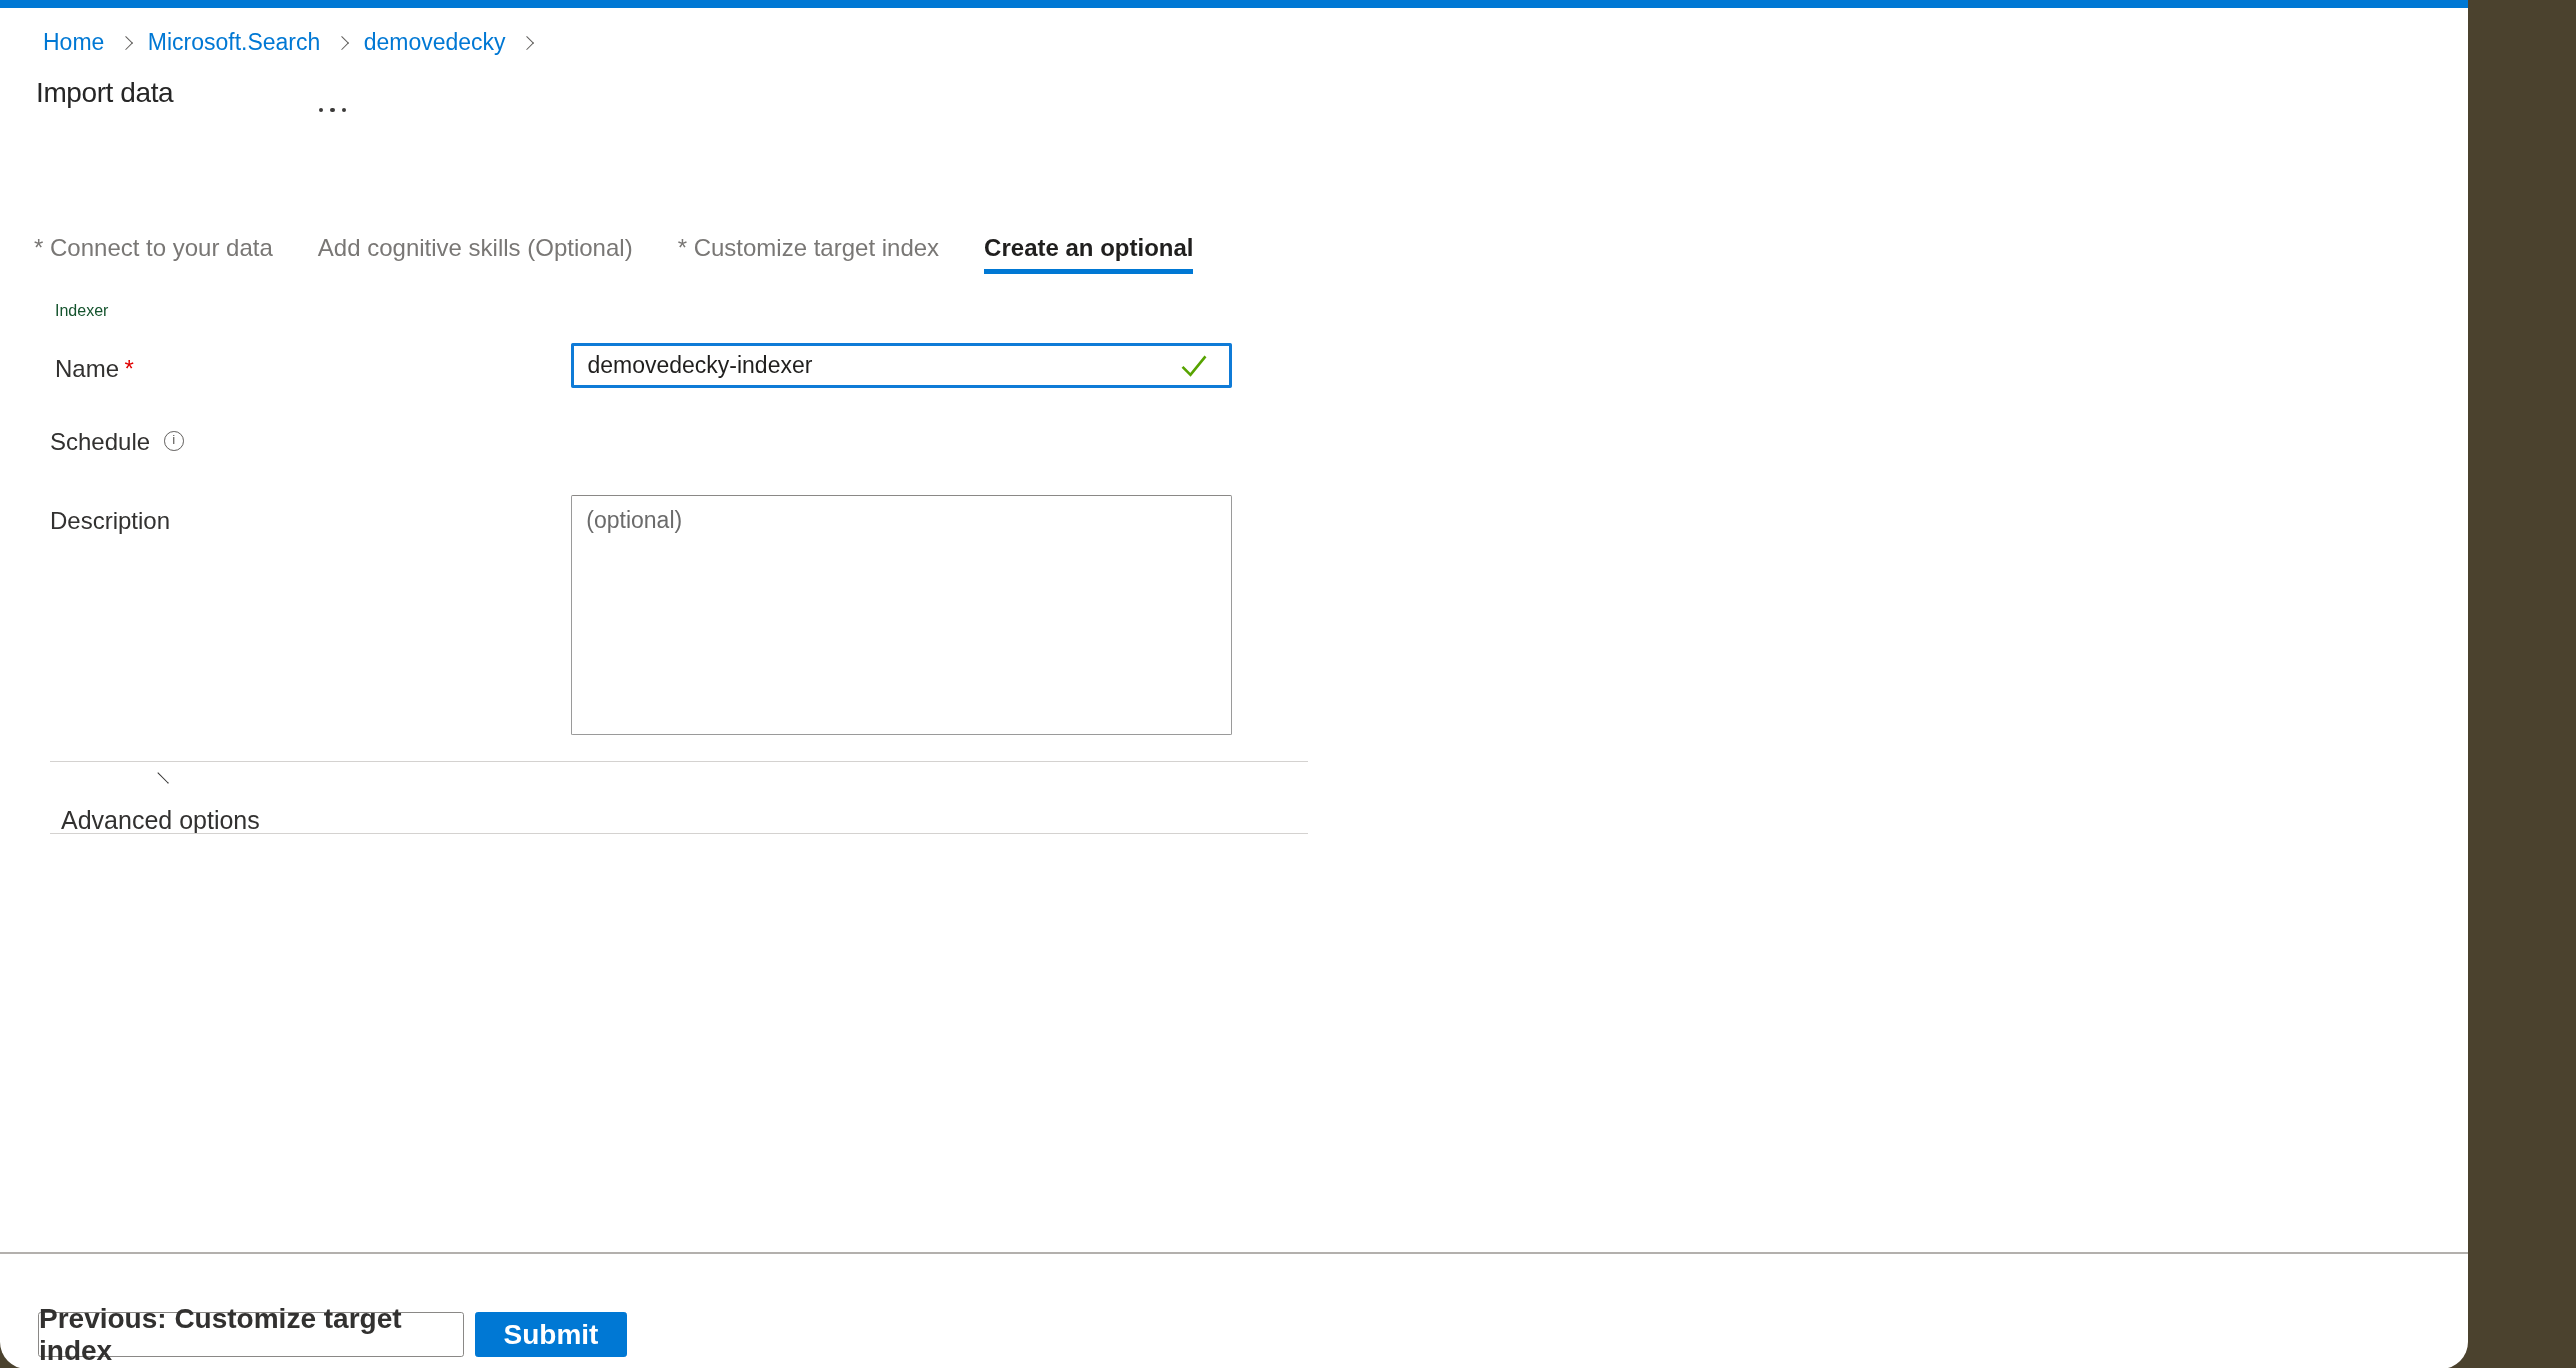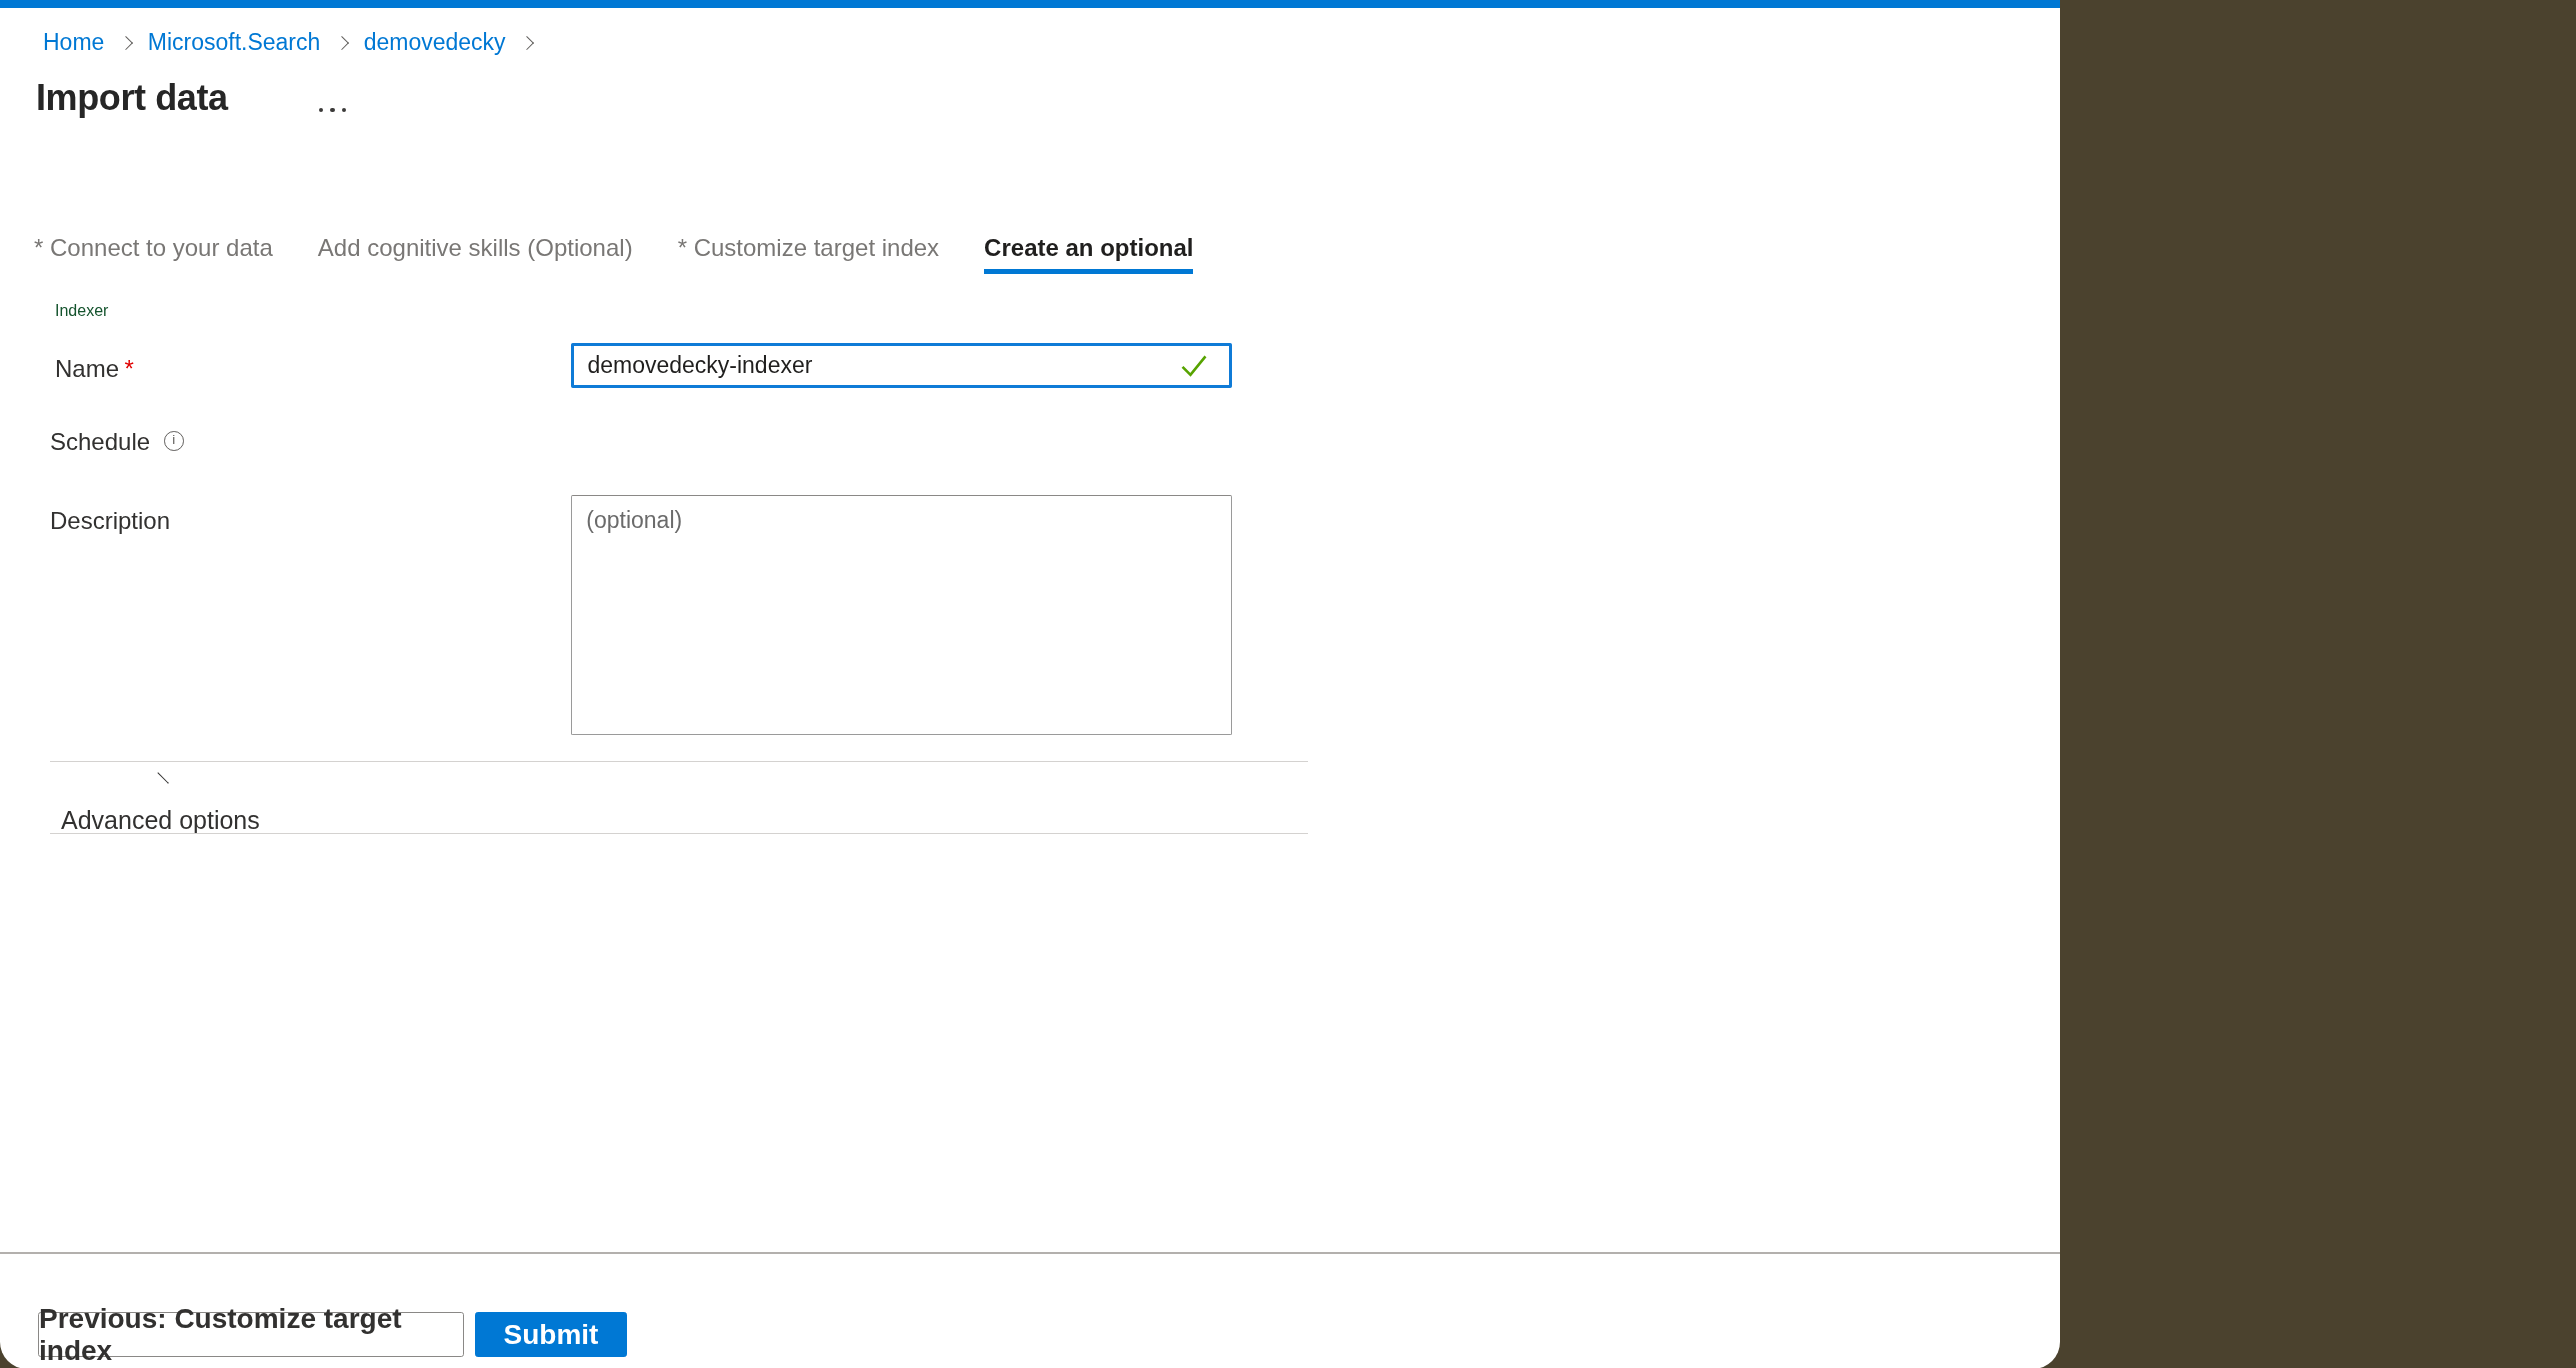--- a/index.html
+++ b/index.html
@@ -4,21 +4,21 @@
 <style>
   * { margin: 0; padding: 0; box-sizing: border-box; }
   html, body { width: 2576px; height: 1369px; }
   body {
     background: #4b422e;
     font-family: "Liberation Sans", sans-serif;
     color: #323130;
   }
   .window {
     position: relative;
-    width: 2060px; height: 1369px;
+    width: 2468px; height: 1369px;
     background: #ffffff;
     border-radius: 0 0 27px 27px;
     overflow: hidden;
   }
   .topbar {
     position: absolute; left: 0; top: 0;
     width: 100%; height: 8px;
     background: #0078d4;
   }
 
@@ -33,21 +33,21 @@
     width: 9.8px; height: 9.8px;
     border-top: 1.8px solid #605e5c;
     border-right: 1.8px solid #605e5c;
     transform: rotate(45deg);
     margin: 0 1.8px;
   }
 
   
   .page-title {
     position: absolute; left: 36px; top: 77px;
-    font-size: 36px; font-weight: 700; color: #262626;
+    font-size: 28px; font-weight: 400; color: #262626;
     letter-spacing: -0.4px;
   }
   .more-options {
     position: absolute; left: 315px; top: 104px;
     display: flex; gap: 7.2px; align-items: center;
     cursor: pointer; padding: 3.6px;
   }
   .more-options .dot {
     width: 4.5px; height: 4.5px; border-radius: 50%;
     background: #3b3a39;

